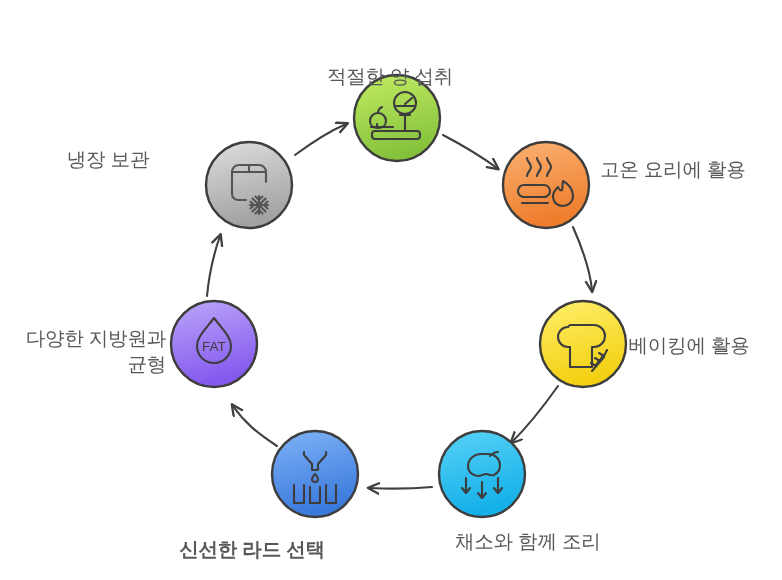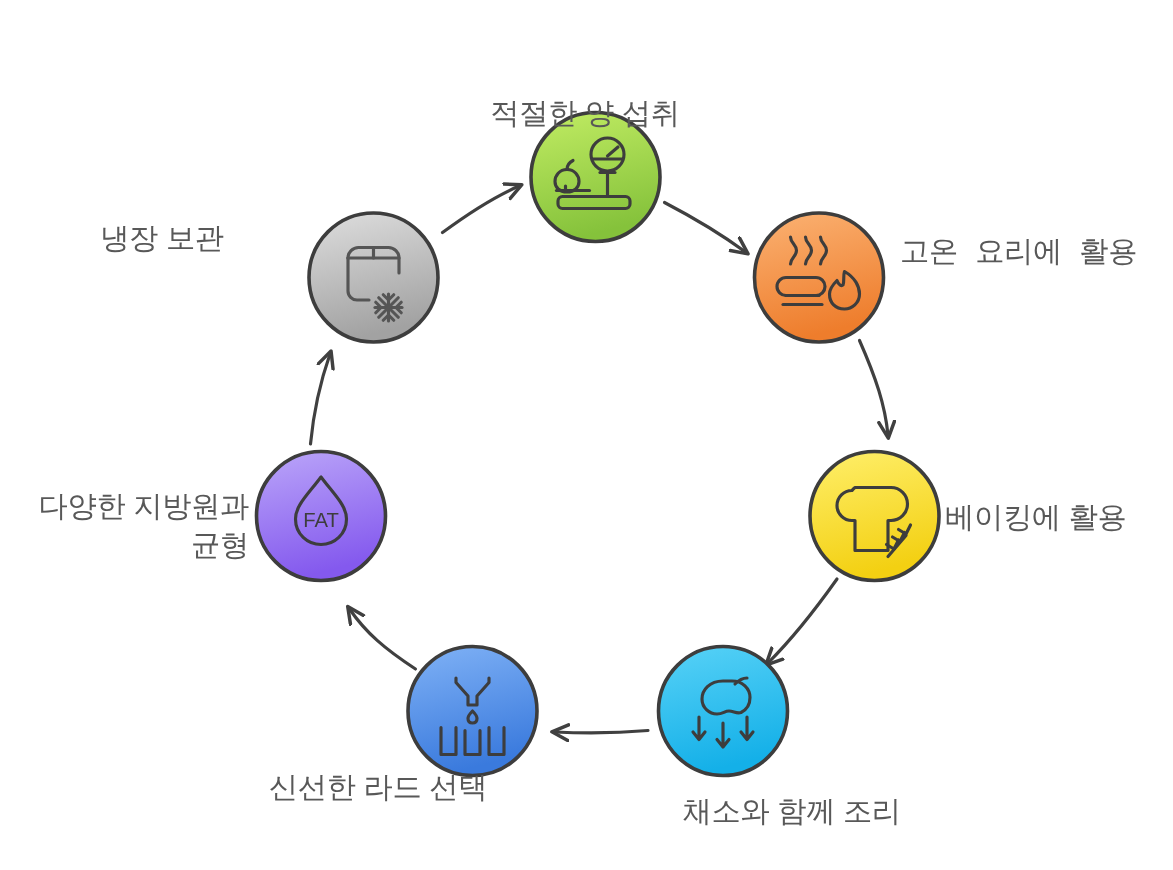--- a/index.html
+++ b/index.html
@@ -28,24 +28,24 @@
   }
   .node-label {
     position: absolute;
     color: #585858;
     font-size: 19.5px;
     line-height: 26px;
     white-space: pre-line;
     letter-spacing: -0.2px;
   }
   .lbl-top      { left: 300px; top: 26px;  width: 180px; text-align: center; margin-top: 37px; }
-  .lbl-right-1  { left: 600px; top: 156px; width: 180px; text-align: left; font-family: Liberation Mono, monospace; }
-  .lbl-right-2  { left: 630px; top: 332px; width: 150px; text-align: left; }
+  .lbl-right-1  { left: 600px; top: 156px; width: 180px; text-align: left; }
+  .lbl-right-2  { left: 614px; top: 332px; width: 150px; text-align: center; }
   .lbl-bot-right{ left: 455px; top: 528px; width: 200px; text-align: left; }
-  .lbl-bot-left { left: 152px; top: 512px; width: 200px; text-align: center; }
+  .lbl-bot-left { left: 152px; top: 536px; width: 200px; text-align: center; font-weight: bold; }
   .lbl-left-2   { left: 0px;   top: 325px; width: 166px; text-align: right; }
   .lbl-left-1   { left: 20px;  top: 146px; width: 176px; text-align: center; }
 </style>
 </head>
 <body>
 
 <div id="diagram-root">
 
   <svg id="cycle-svg" viewBox="0 0 782 580" xmlns="http://www.w3.org/2000/svg">
     <defs>

